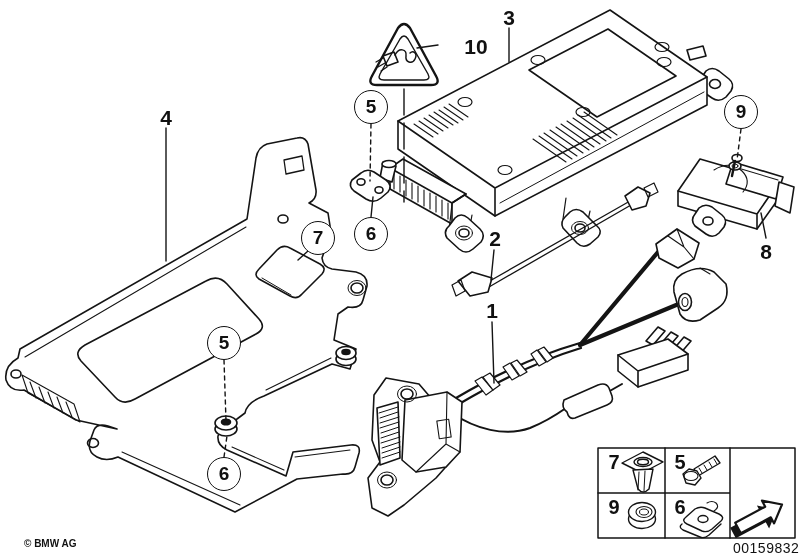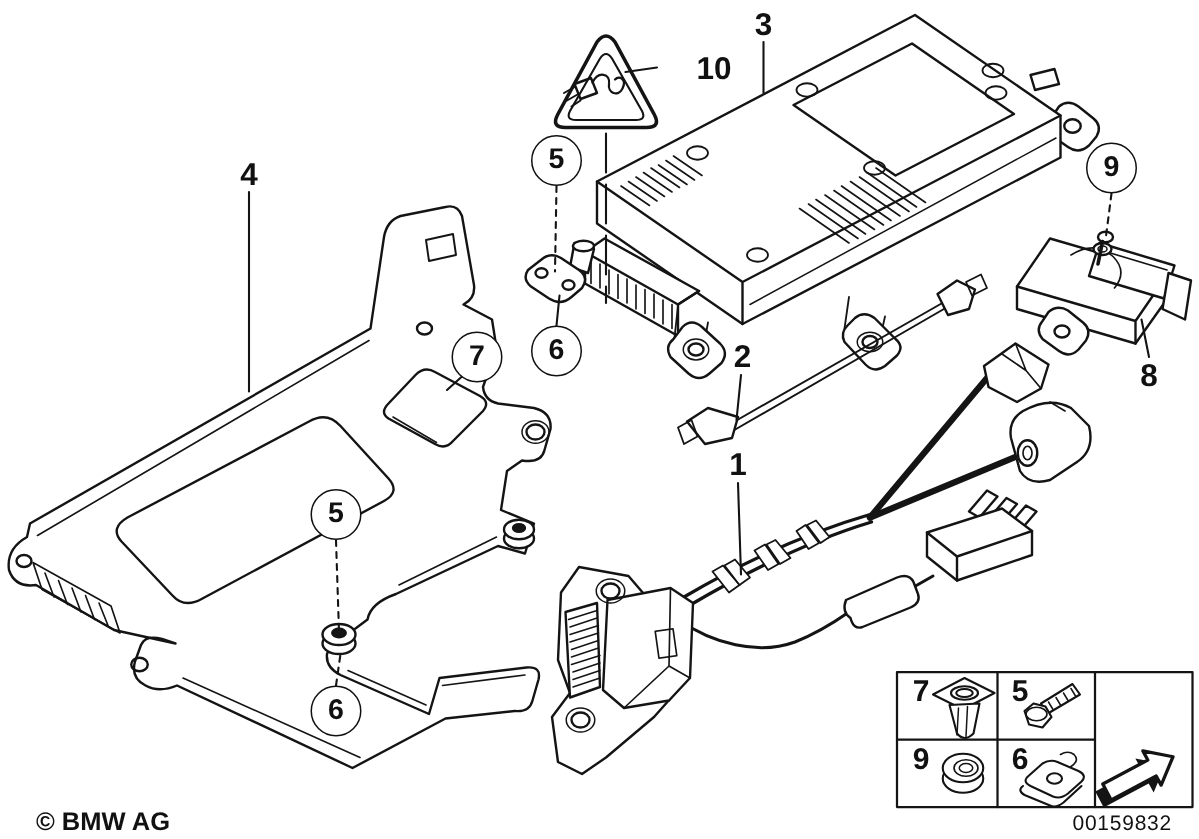--- a/index.html
+++ b/index.html
@@ -5,22 +5,22 @@
   html,body{margin:0;padding:0;background:#fff;}
   #stage{position:relative;width:799px;height:559px;background:#fff;overflow:hidden;
          font-family:"Liberation Sans",sans-serif;color:#111;}
   #art{position:absolute;left:0;top:0;}
   .lbl{position:absolute;transform:translate(-50%,-50%);font-weight:bold;font-size:21px;
        line-height:1;color:#111;letter-spacing:0;}
   .callout{position:absolute;width:34px;height:34px;border:1.8px solid #111;border-radius:50%;
        background:#fff;transform:translate(-50%,-50%);display:flex;align-items:center;
        justify-content:center;font-weight:bold;font-size:19px;box-sizing:border-box;}
   .legendnum{position:absolute;transform:translate(-50%,-50%);font-weight:bold;font-size:20px;}
-  .copyright{position:absolute;left:24px;top:538px;font-size:17px;font-weight:600;}
-  .docnum{position:absolute;left:715px;top:540px;font-size:14px;letter-spacing:.5px;}
+  .copyright{position:absolute;left:24px;top:538px;font-size:10px;font-weight:600;}
+  .docnum{position:absolute;left:733px;top:540px;font-size:14px;letter-spacing:.5px;}
 </style>
 </head>
 <body>
 
 <div id="stage">
 
 <svg id="art" width="799" height="559" viewBox="0 0 799 559">
   <g fill="none" stroke="#141414" stroke-width="1.6" stroke-linejoin="round" stroke-linecap="round">
 
     <g>

